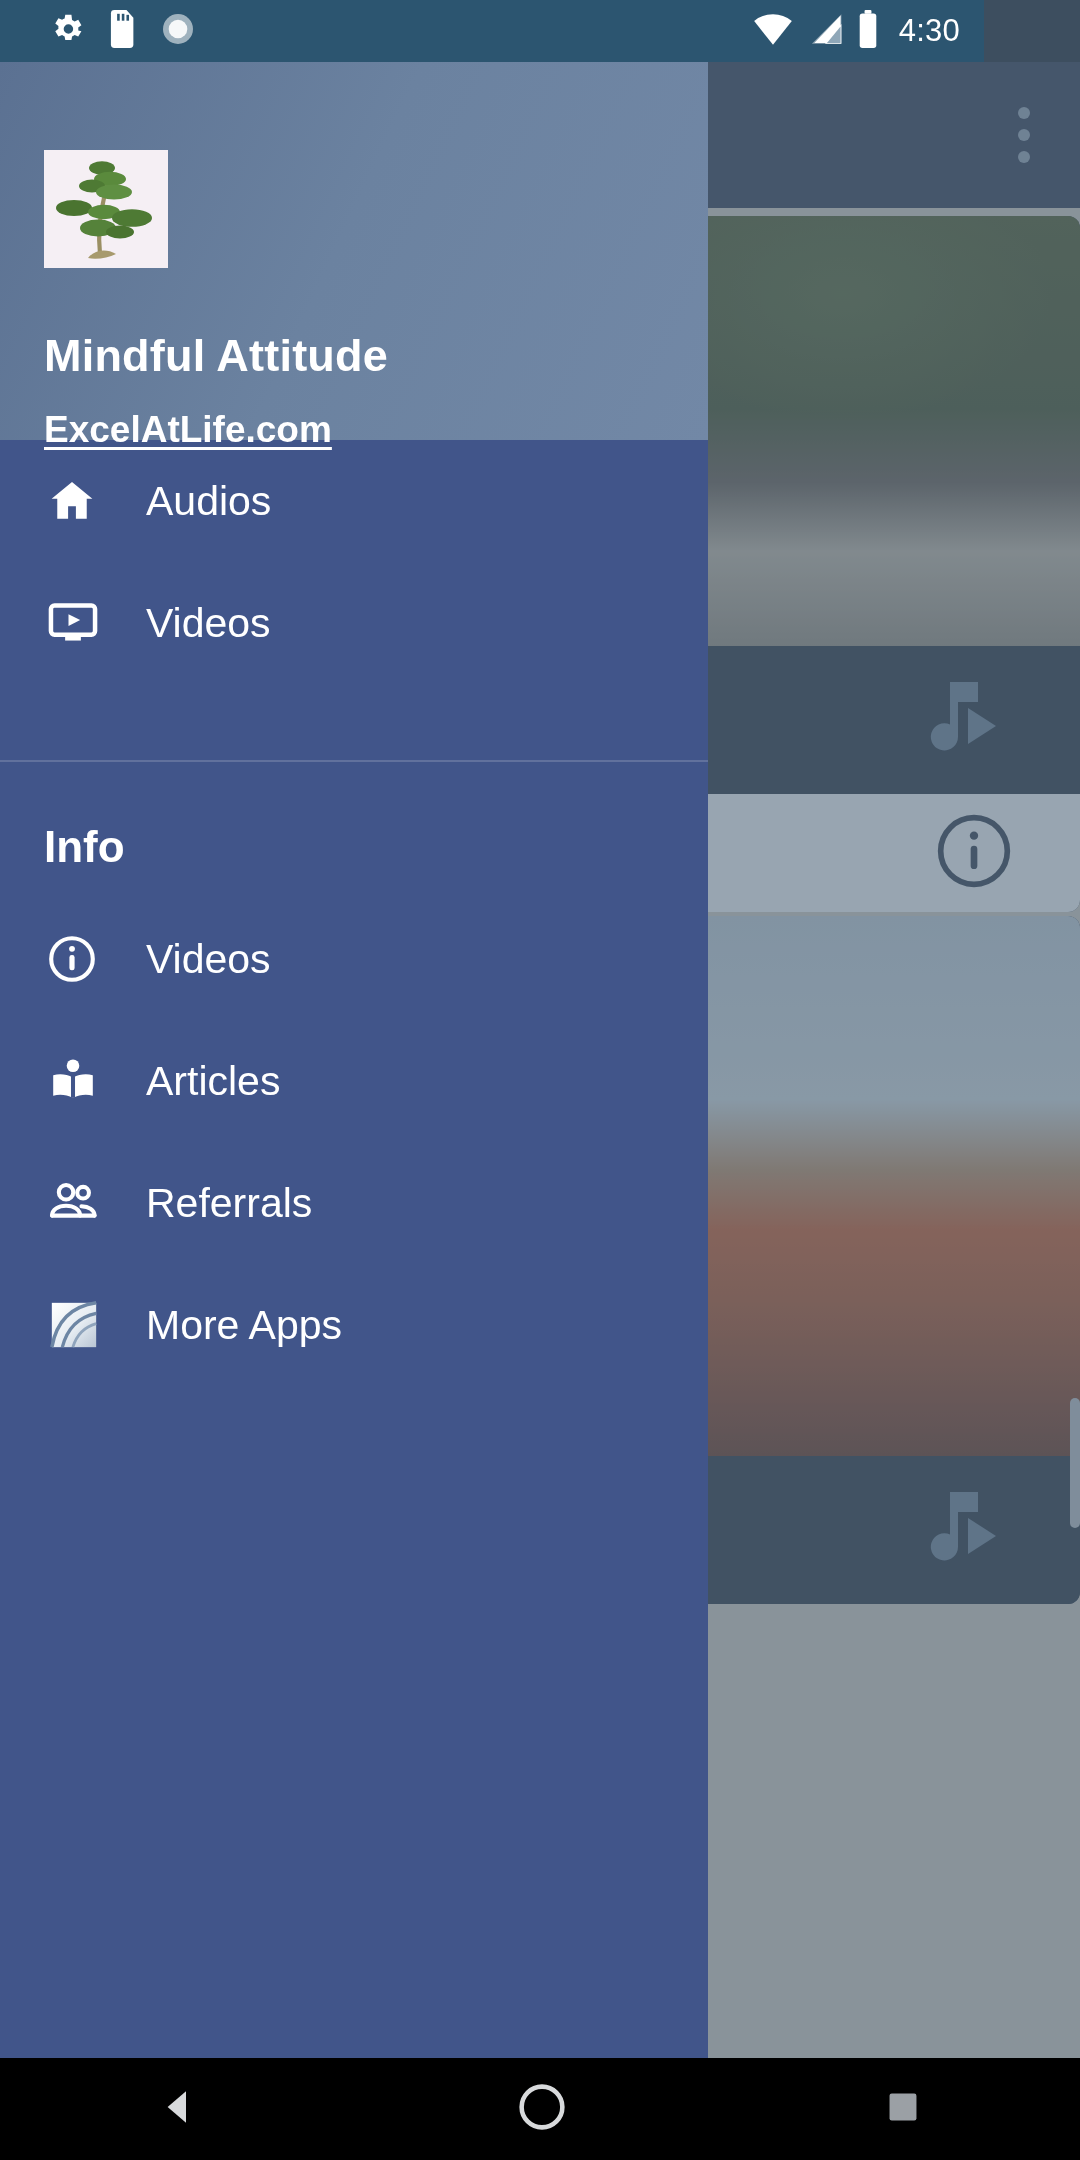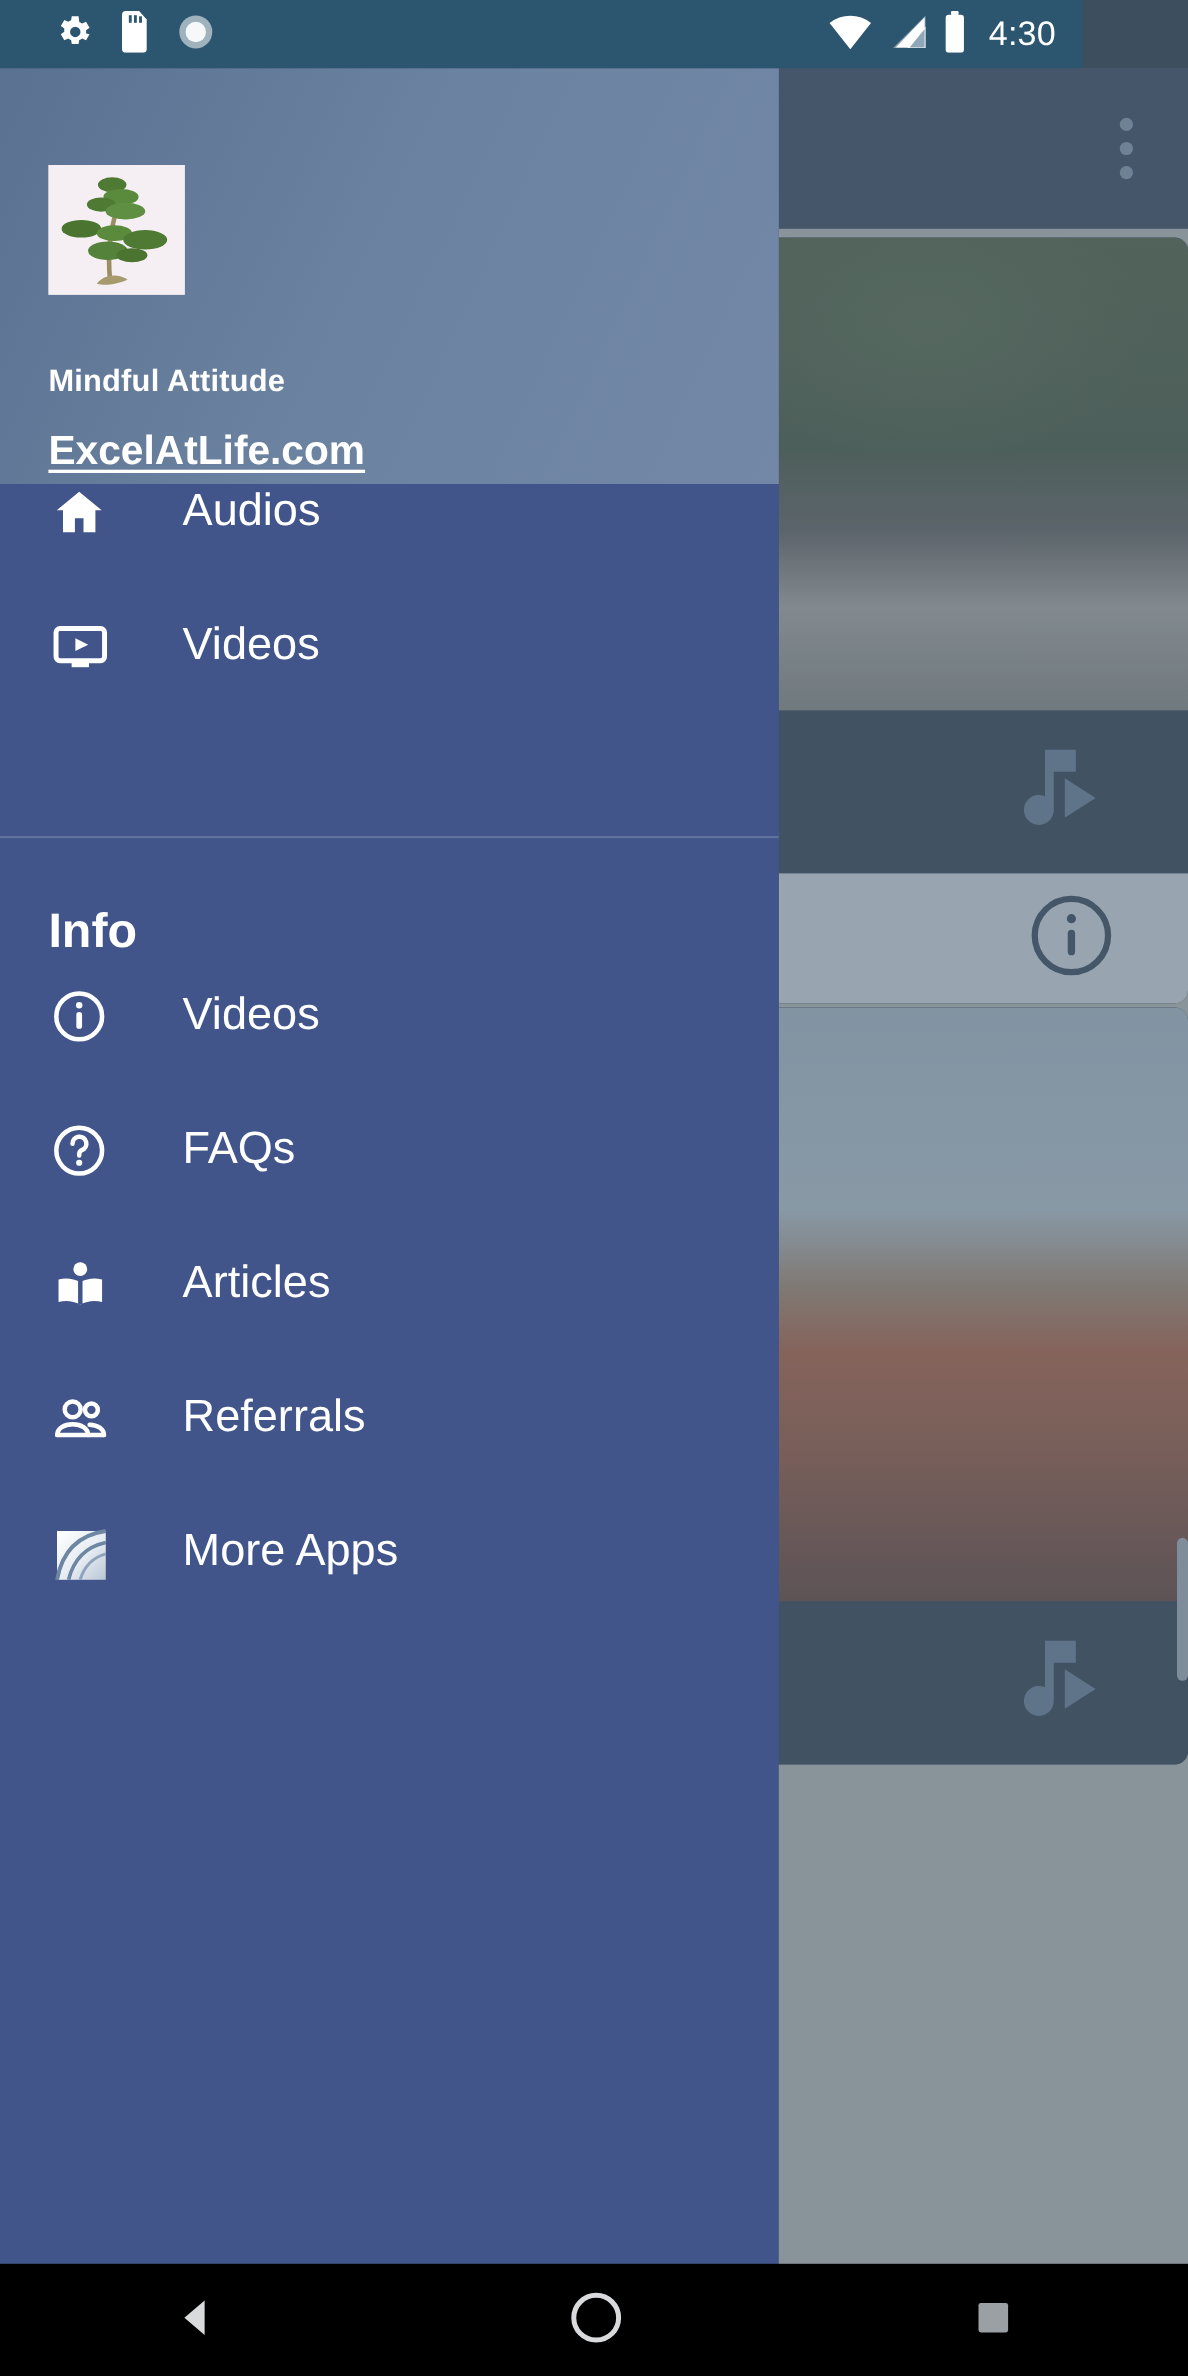--- a/index.html
+++ b/index.html
@@ -72,29 +72,29 @@
   }
   #drawer-header {
     position:relative; width:100%; height:378px;
     background:linear-gradient(115deg, #5b7192 0%, #6b82a0 48%, #7288a6 100%);
     padding: 88px 0 0 44px;
   }
   #drawer-logo {
     width:124px; height:118px; border:0; display:block;
     background:#f3edf2; position:relative; overflow:hidden;
   }
-  #drawer-app-title { color:#ffffff; font-size:28px; font-weight:bold; margin-top:62px; letter-spacing:.2px; }
+  #drawer-app-title { color:#ffffff; font-size:45px; font-weight:bold; margin-top:62px; letter-spacing:.2px; }
   #drawer-site-link {
     color:#ffffff; font-size:37px; font-weight:bold; margin-top:27px;
     text-decoration:underline; text-underline-offset:5px; display:inline-block;
   }
 
   #drawer-body { background:#41558a; width:100%; }
   .nav-item {
-    display:flex; align-items:flex-start; height:122px; padding-left:46px; cursor:pointer;gap:20px;
+    display:flex; align-items:center; height:122px; padding-left:46px; cursor:pointer;
   }
   .nav-ico { width:76px; flex:0 0 76px; display:flex; align-items:center; justify-content:flex-start; }
   .nav-label { color:#ffffff; font-size:41px; margin-left:24px; }
 
   .nav-divider { height:2px; background:rgba(255,255,255,.17); width:100%; }
   .nav-section-title { color:#ffffff; font-size:44px; font-weight:bold; padding:60px 0 26px 44px; }
 
   
   #navbar {
     position:absolute; left:0; bottom:0; width:1080px; height:102px;
@@ -266,30 +266,20 @@
         <span class="nav-ico">
           <svg width="52" height="52" viewBox="0 0 24 24">
             <circle cx="12" cy="12" r="9.6" fill="none" stroke="#ffffff" stroke-width="1.9"></circle>
             <circle cx="12" cy="7.3" r="1.35" fill="#ffffff"></circle>
             <rect x="10.8" y="10.2" width="2.4" height="7" rx="1.1" fill="#ffffff"></rect>
           </svg>
         </span>
         <span class="nav-label">Videos</span>
       </div>
 
-      <div class="nav-item">
-        <span class="nav-ico">
-          <svg width="52" height="52" viewBox="0 0 24 24">
-            <circle cx="12" cy="12" r="9.6" fill="none" stroke="#ffffff" stroke-width="1.9"></circle>
-            <path d="M9.2 9.1a2.9 2.9 0 1 1 3.9 2.7c-.7.3-1.1 1-1.1 1.8v.5" fill="none" stroke="#ffffff" stroke-width="1.9" stroke-linecap="round"></path>
-            <circle cx="12" cy="17.1" r="1.3" fill="#ffffff"></circle>
-          </svg>
-        </span>
-        <span class="nav-label">FAQs</span>
-      </div>
 
       <div class="nav-item">
         <span class="nav-ico">
           <svg width="54" height="54" viewBox="0 0 24 24" fill="#ffffff">
             <circle cx="12" cy="5.2" r="2.8"></circle>
             <path d="M3.2 9.4v9.1c2.9-.8 5.9-.5 8.8 1 2.9-1.5 5.9-1.8 8.8-1V9.4c-2.9-.8-5.9-.5-8.8 1-2.9-1.5-5.9-1.8-8.8-1z"></path>
             <rect x="11.1" y="9.4" width="1.8" height="10.1" fill="#41558a"></rect>
           </svg>
         </span>
         <span class="nav-label">Articles</span>

